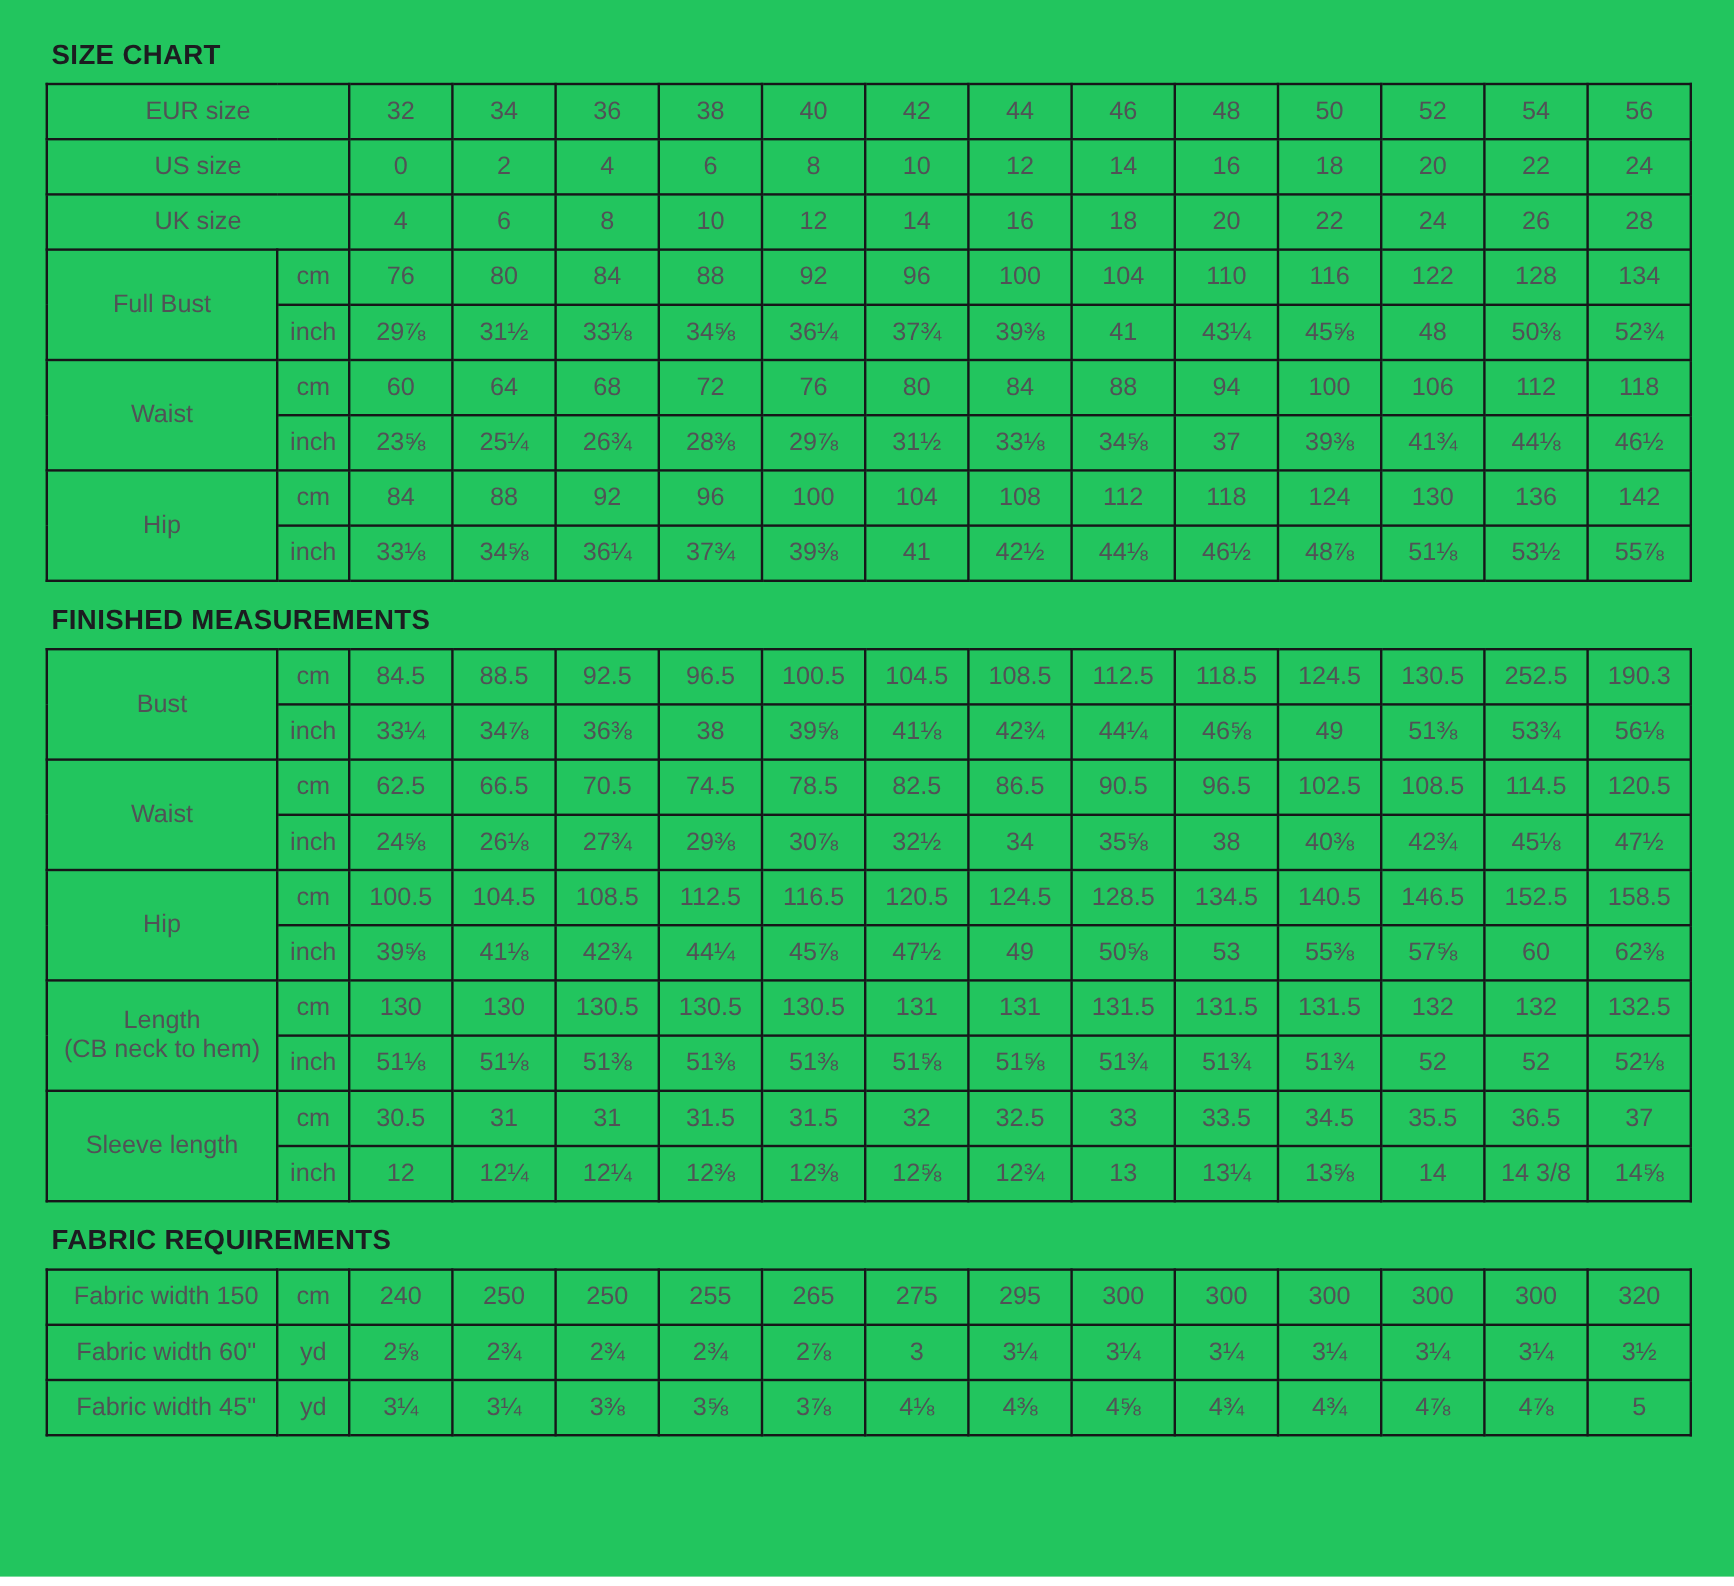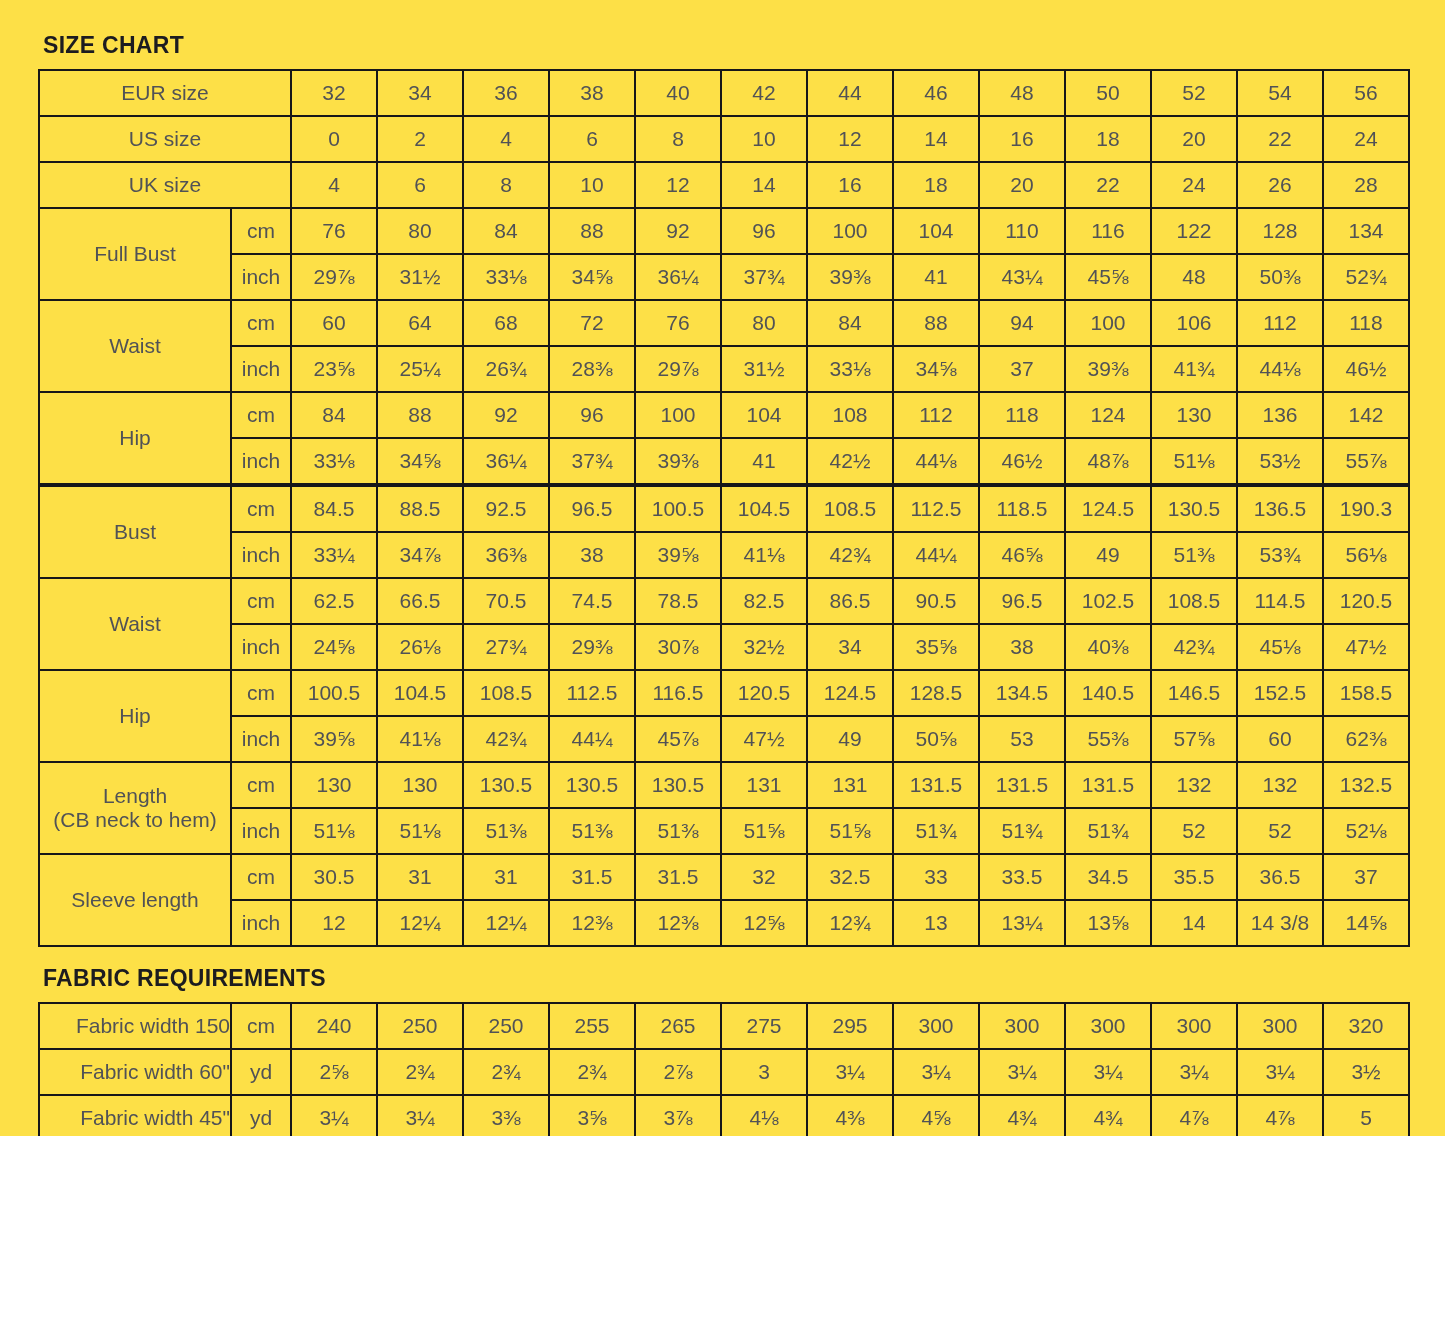--- a/index.html
+++ b/index.html
@@ -2,24 +2,24 @@
 <html><head>
 <meta charset="utf-8">
 <style>
   html, body {
     margin: 0;
     padding: 0;
     background: #ffffff;
   }
   .page {
     width: 1445px;
-    height: 1136px;
+    height: 1314px;
     box-sizing: border-box;
     padding: 32px 37px 0 38px;
-    background: #fde047;
+    background: #22c55e;
     font-family: "Liberation Sans", sans-serif;
     overflow: hidden;
   }
   .section-title {
     font-size: 23px;
     font-weight: 700;
     color: #1c1c20;
     letter-spacing: 0.3px;
     margin: 0 0 10px 5px;
   }
@@ -41,21 +41,21 @@
     font-weight: 400;
     color: #515256;
     line-height: 1.12;
     white-space: pre-line;
     overflow: hidden;
   }
   table.data-table td.label {
     color: #515256;
   }
   table.left-labels td.label {
-    text-align: right;
+    text-align: center;
     padding-left: 7px;
   }
 </style>
 </head>
 <body>
 
 <div class="page">
 
   <section class="chart-section">
     <h2 class="section-title">SIZE CHART</h2>
@@ -223,20 +223,21 @@
             <td>48⅞</td>
             <td>51⅛</td>
             <td>53½</td>
             <td>55⅞</td>
           </tr>
         </tbody>
     </table>
   </section>
 
   <section class="chart-section">
+    <h2 class="section-title">FINISHED MEASUREMENTS</h2>
     <table class="data-table">
         <colgroup>
           <col style="width: 192px;">
           <col style="width: 60px;">
           <col style="width: 86px;">
           <col style="width: 86px;">
           <col style="width: 86px;">
           <col style="width: 86px;">
           <col style="width: 86px;">
           <col style="width: 86px;">
@@ -256,21 +257,21 @@
             <td>88.5</td>
             <td>92.5</td>
             <td>96.5</td>
             <td>100.5</td>
             <td>104.5</td>
             <td>108.5</td>
             <td>112.5</td>
             <td>118.5</td>
             <td>124.5</td>
             <td>130.5</td>
-            <td>136.5</td>
+            <td>252.5</td>
             <td>190.3</td>
           </tr>
           <tr>
             <td class="unit">inch</td>
             <td>33¼</td>
             <td>34⅞</td>
             <td>36⅜</td>
             <td>38</td>
             <td>39⅝</td>
             <td>41⅛</td>

